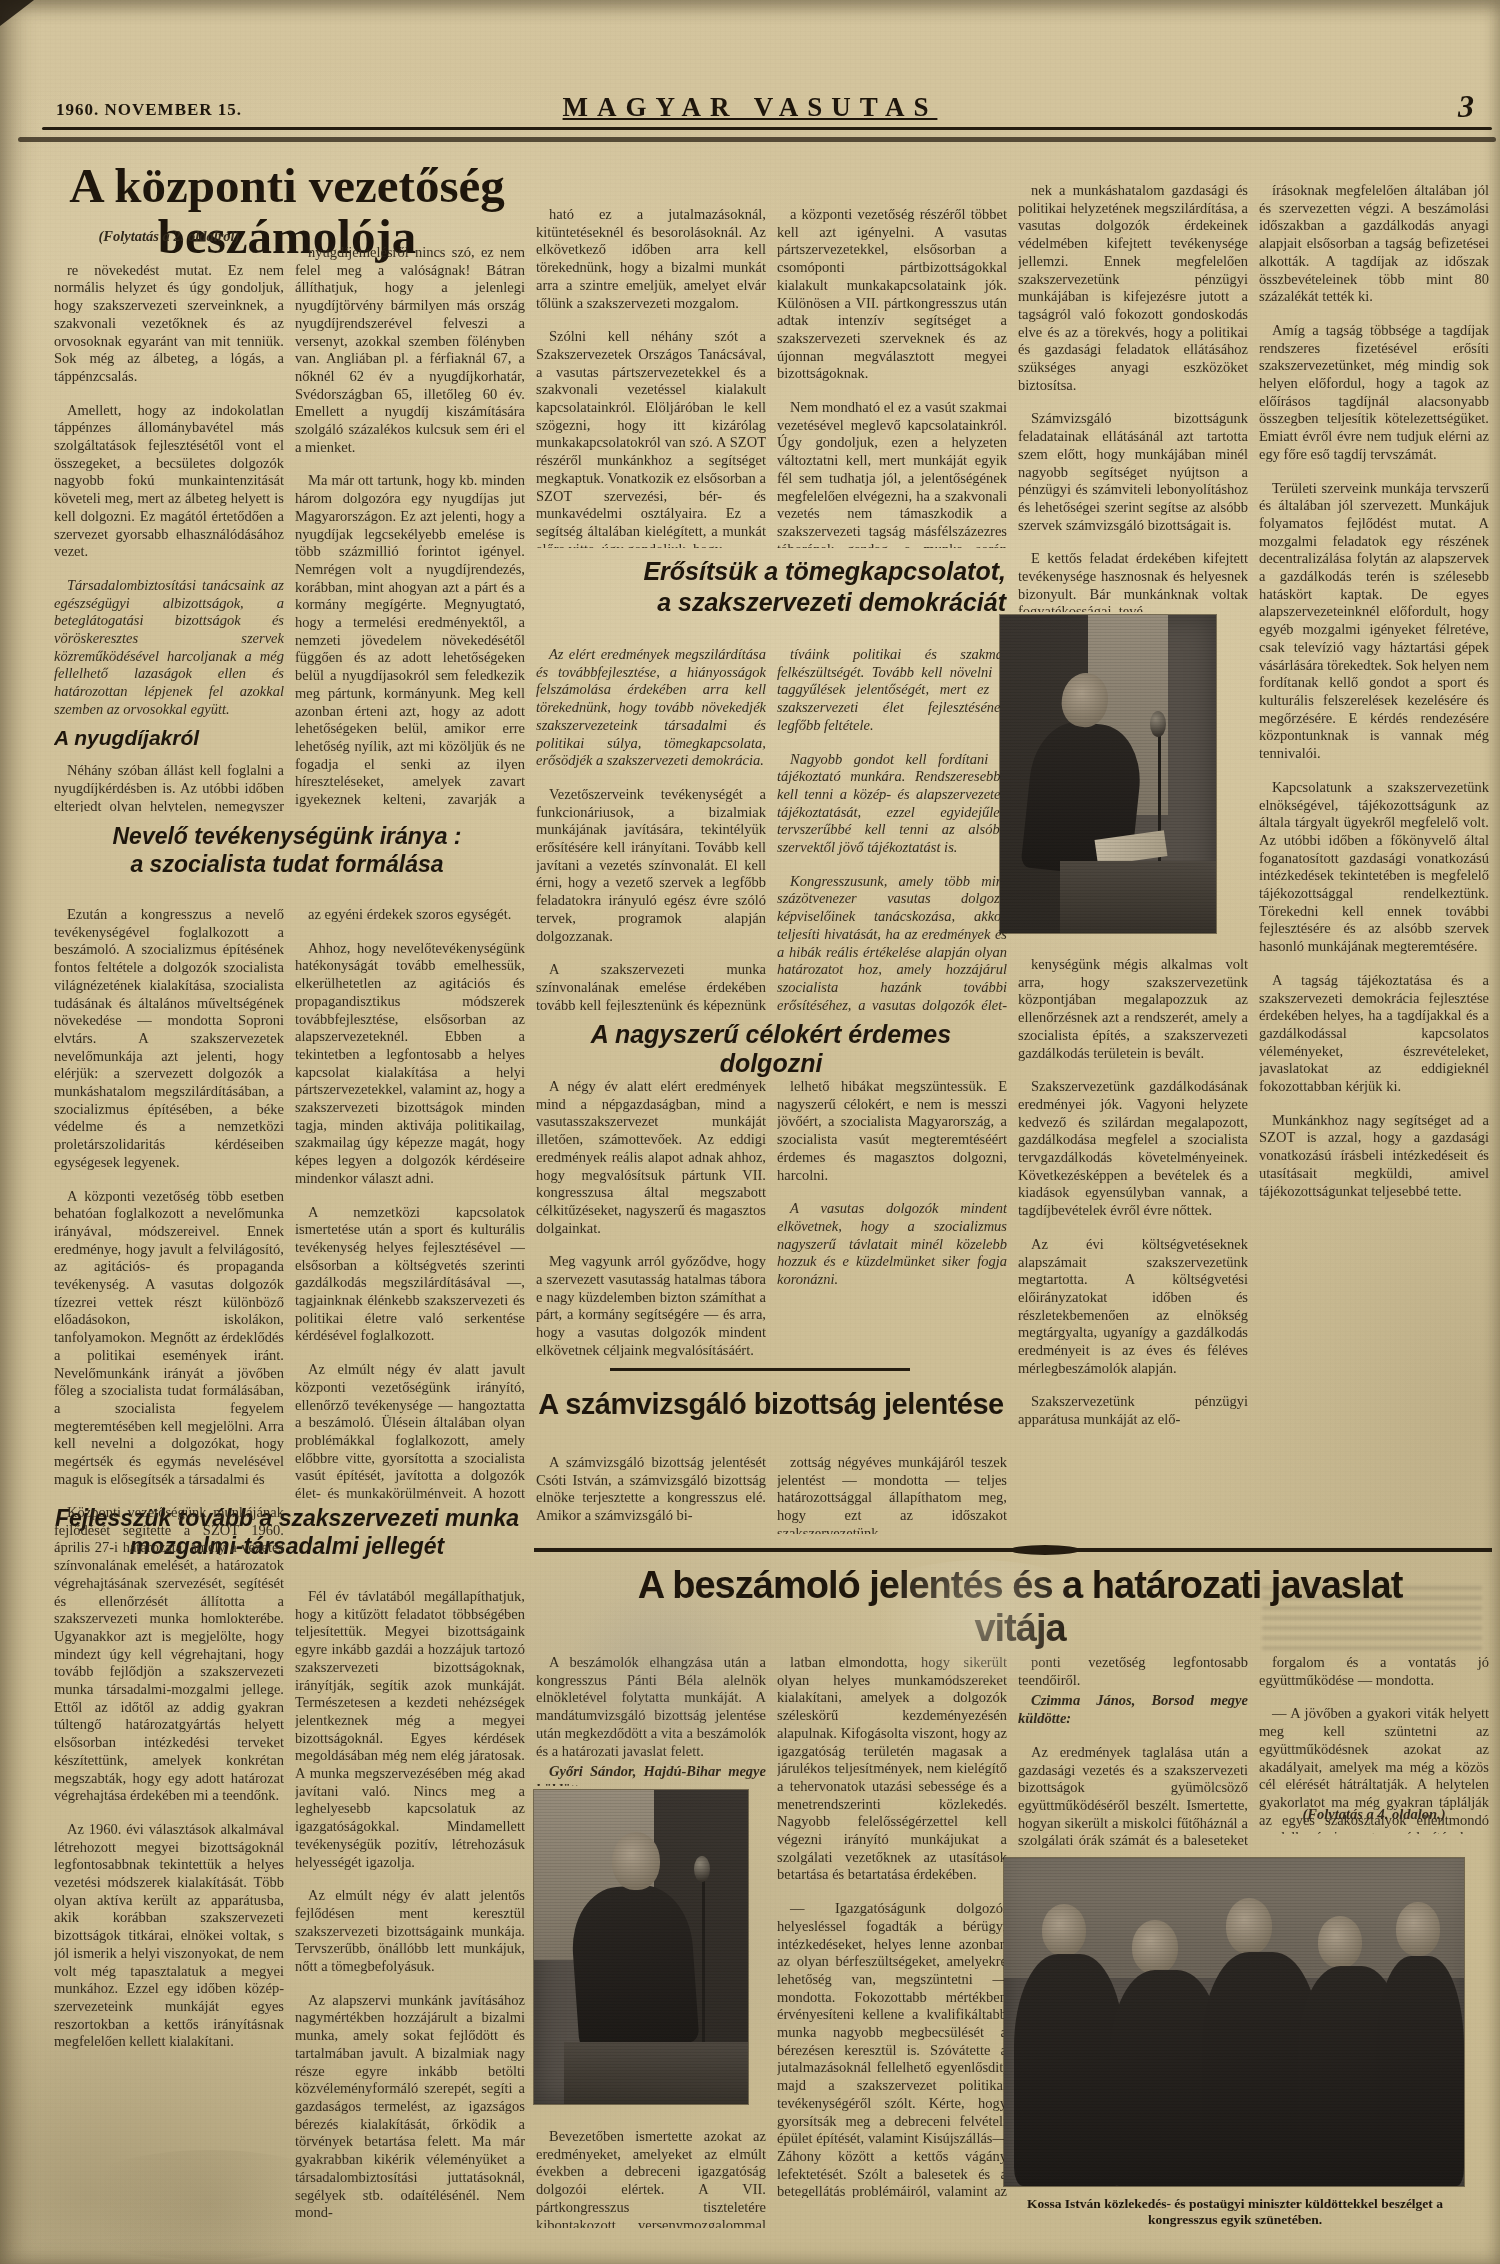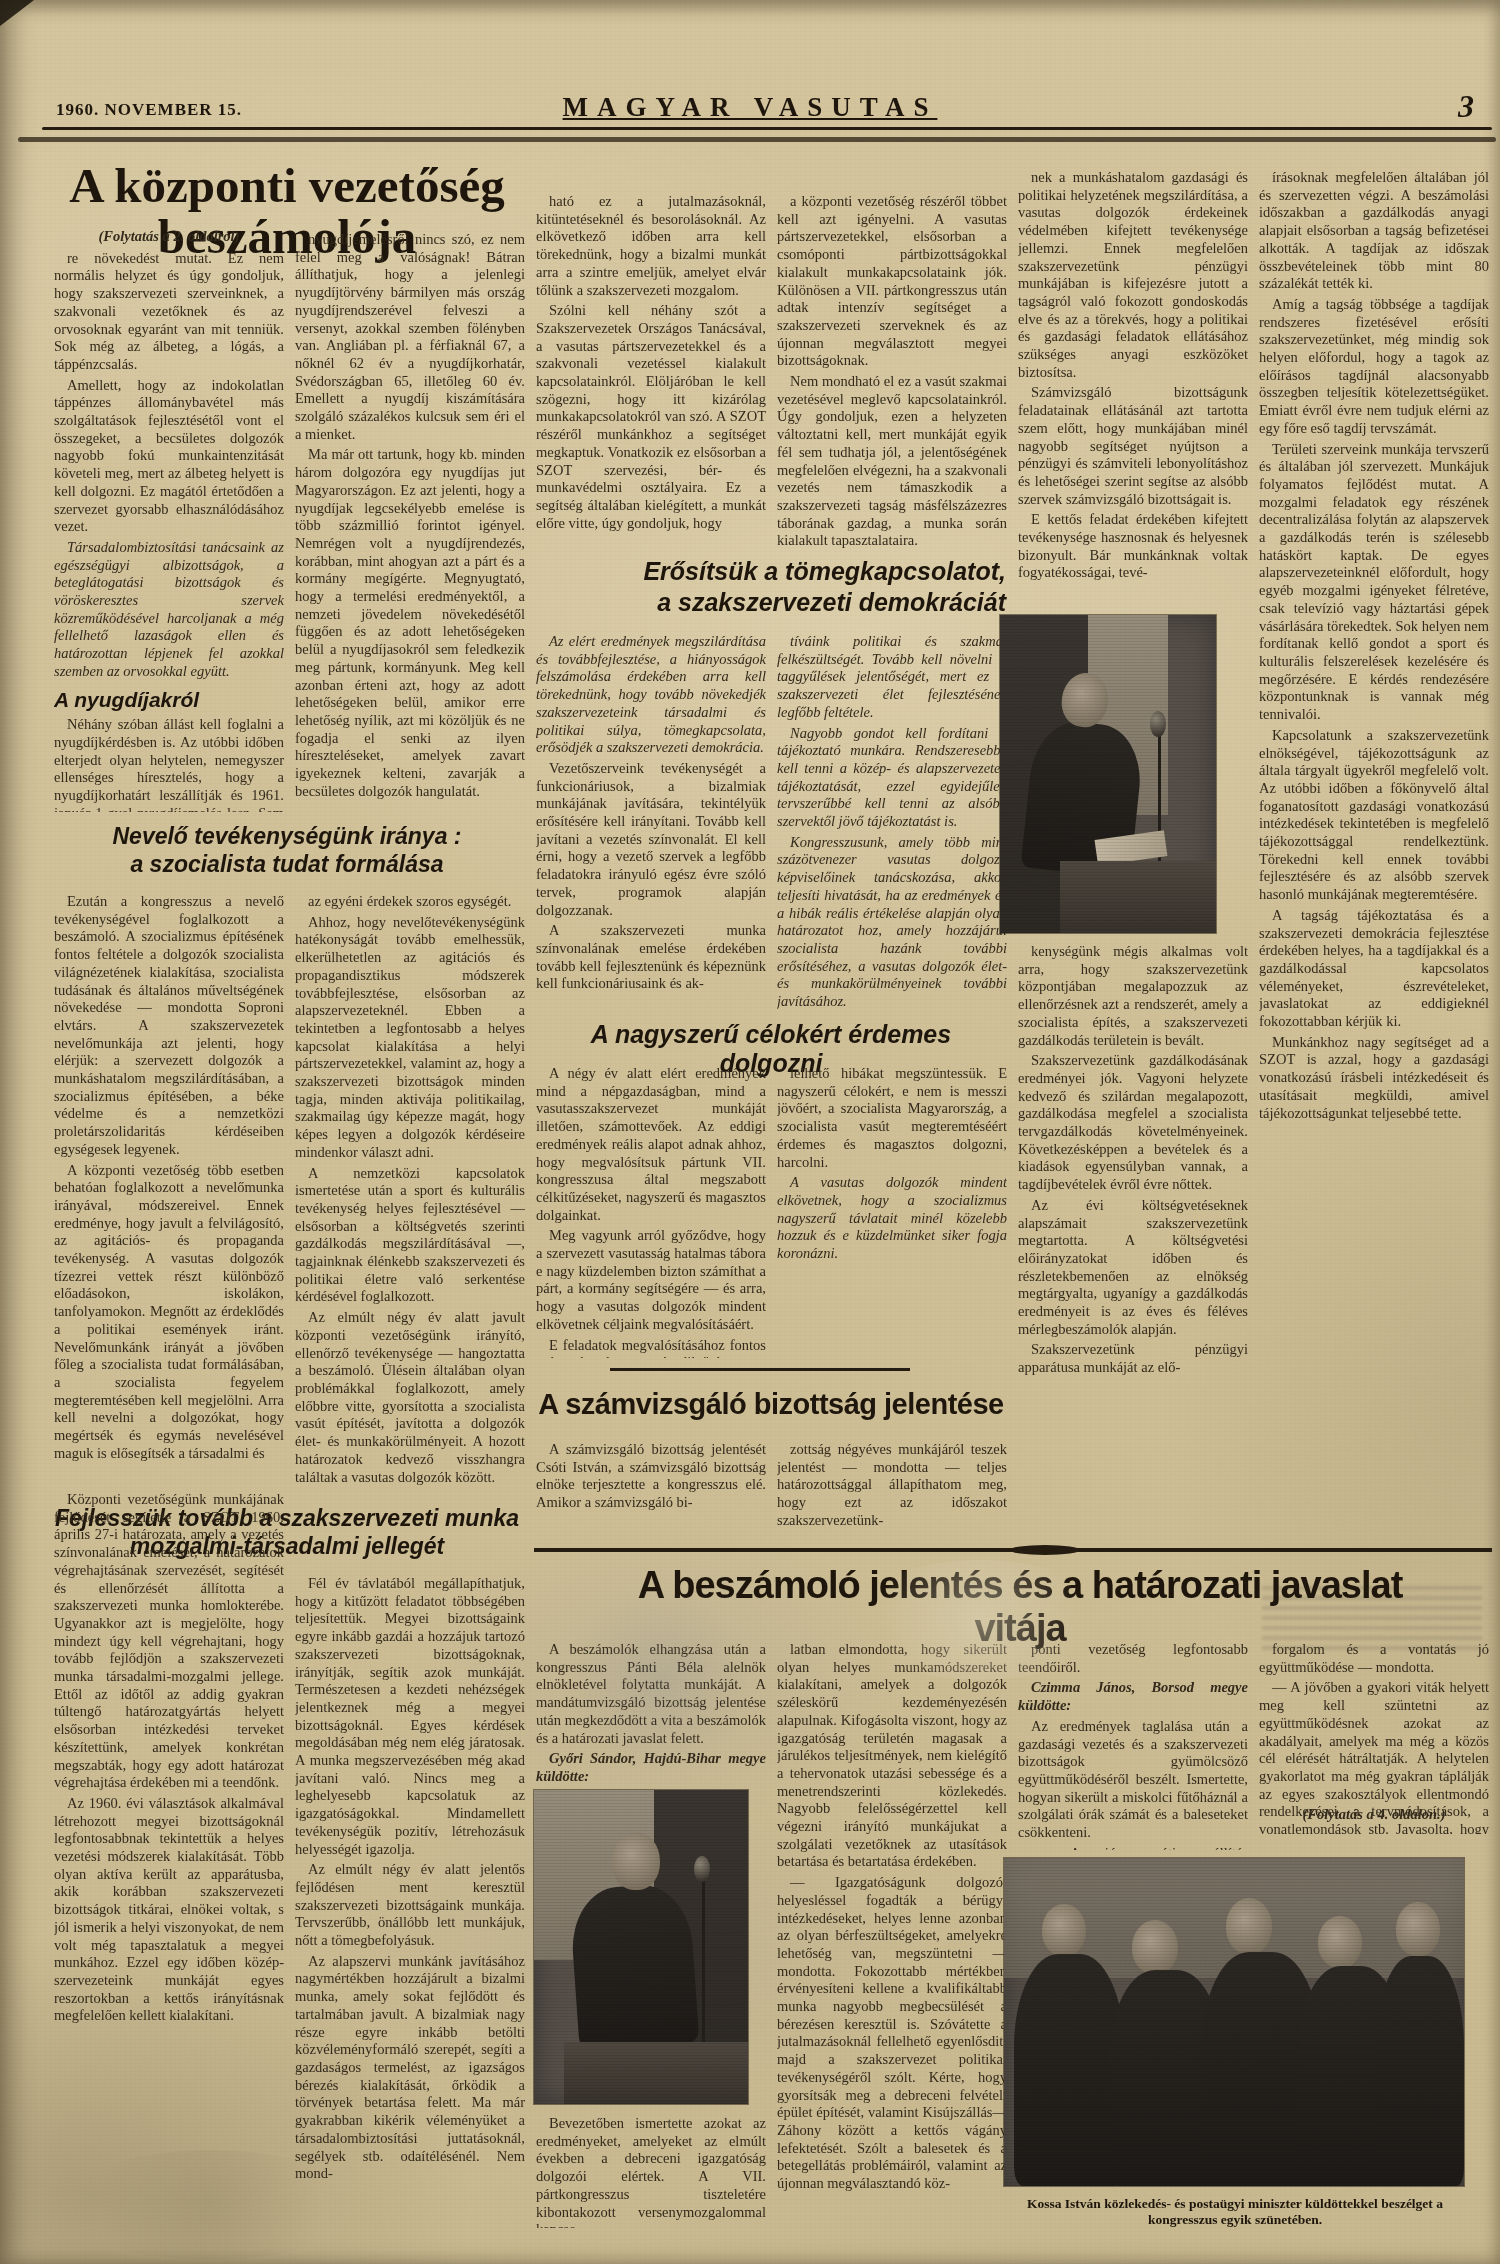--- a/index.html
+++ b/index.html
@@ -25,21 +25,21 @@
 
   
   .hdr-date{position:absolute;left:56px;top:100px;font-size:17px;font-weight:700;letter-spacing:1px;color:var(--ink-strong);}
   .hdr-title{position:absolute;left:0;top:92px;width:1500px;text-align:center;font-size:27px;font-weight:700;letter-spacing:9px;color:var(--ink-strong);text-decoration:underline;}
   .hdr-page{position:absolute;right:26px;top:88px;font-size:32px;font-weight:700;font-style:italic;color:var(--ink-strong);}
   .rule-a{position:absolute;left:42px;top:127px;width:1450px;height:3px;background:#241c10;border-radius:2px;}
   .rule-b{position:absolute;left:18px;top:137px;width:1478px;height:5px;background:#2a2114;opacity:.75;filter:blur(.6px);border-radius:3px;}
 
   
   .col{position:absolute;width:230px;font-size:14.5px;line-height:17.7px;text-align:justify;color:var(--ink);overflow:hidden;}
-  .col p{margin:3px 0 3px;text-indent:13px;}
+  .col p{margin:16px 0 3px;text-indent:13px;}
   .note{font-style:italic;text-align:center;text-indent:0!important;font-weight:700;}
   .sub-ital{font-family:"Liberation Sans",sans-serif;font-weight:700;font-style:italic;color:var(--ink-strong);}
   .headline-serif{position:absolute;font-weight:700;color:var(--ink-strong);text-align:center;line-height:1.05;}
   .headline-sans{position:absolute;font-family:"Liberation Sans",sans-serif;font-weight:700;color:var(--ink-strong);text-align:center;}
   .speaker{font-weight:700;font-style:italic;margin:2px 0 3px;text-indent:13px;}
   #report-col1a p:nth-of-type(3){font-style:italic;}
   #masses-col3 p:nth-of-type(1){font-style:italic;}
   #masses-col4 p{font-style:italic;}
   #goals-col4 p:nth-of-type(2){font-style:italic;}
   .pensions-h{font-size:21px;margin:10px 0 8px;}

